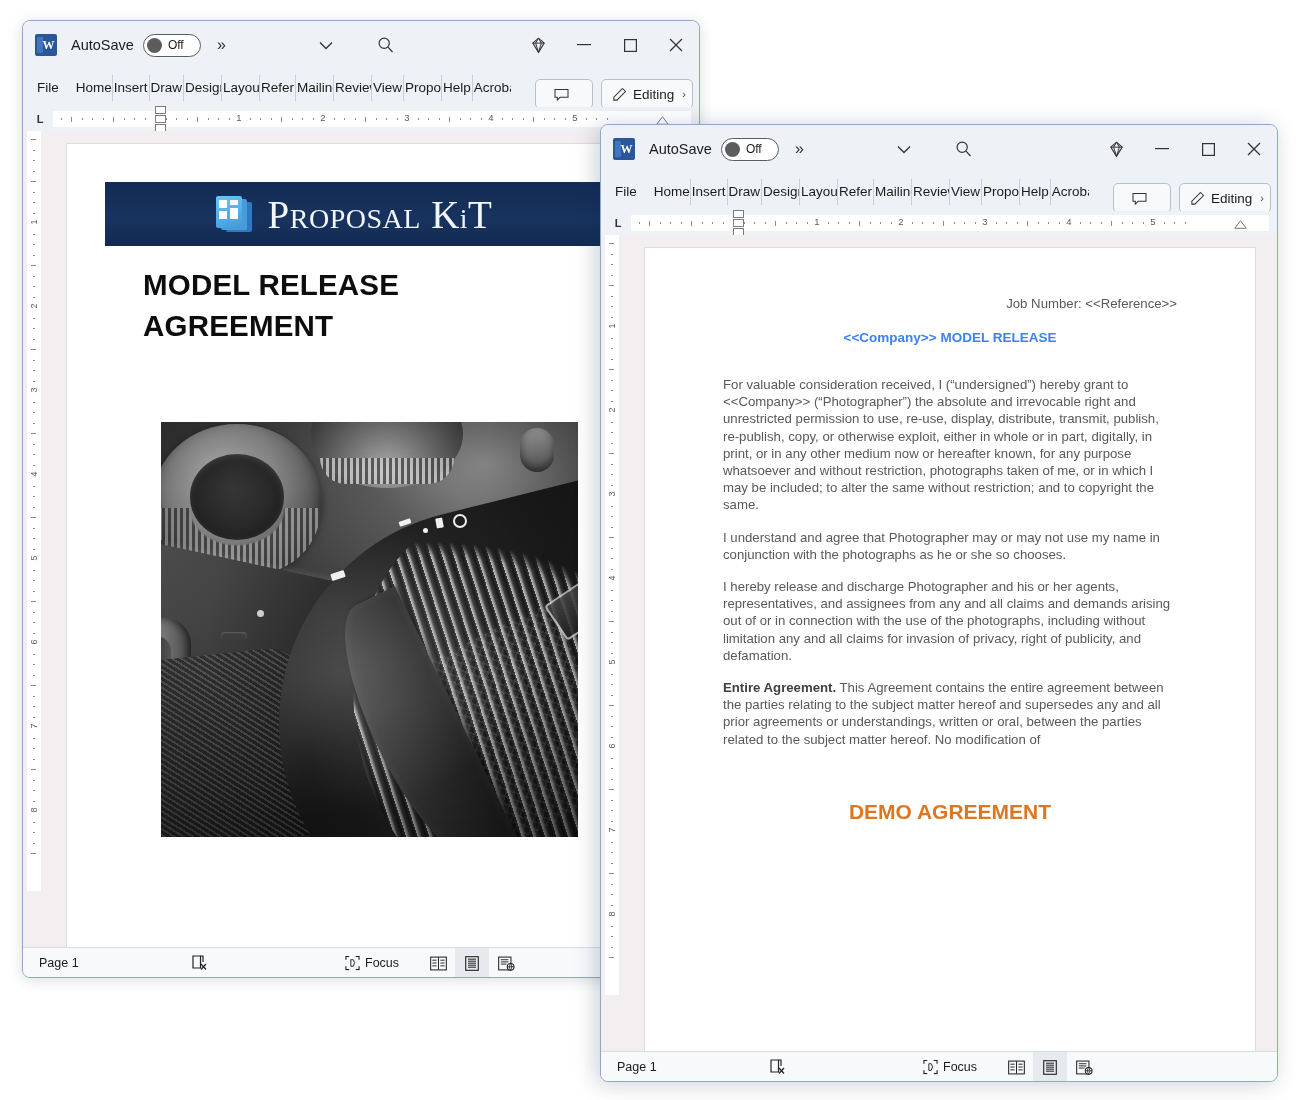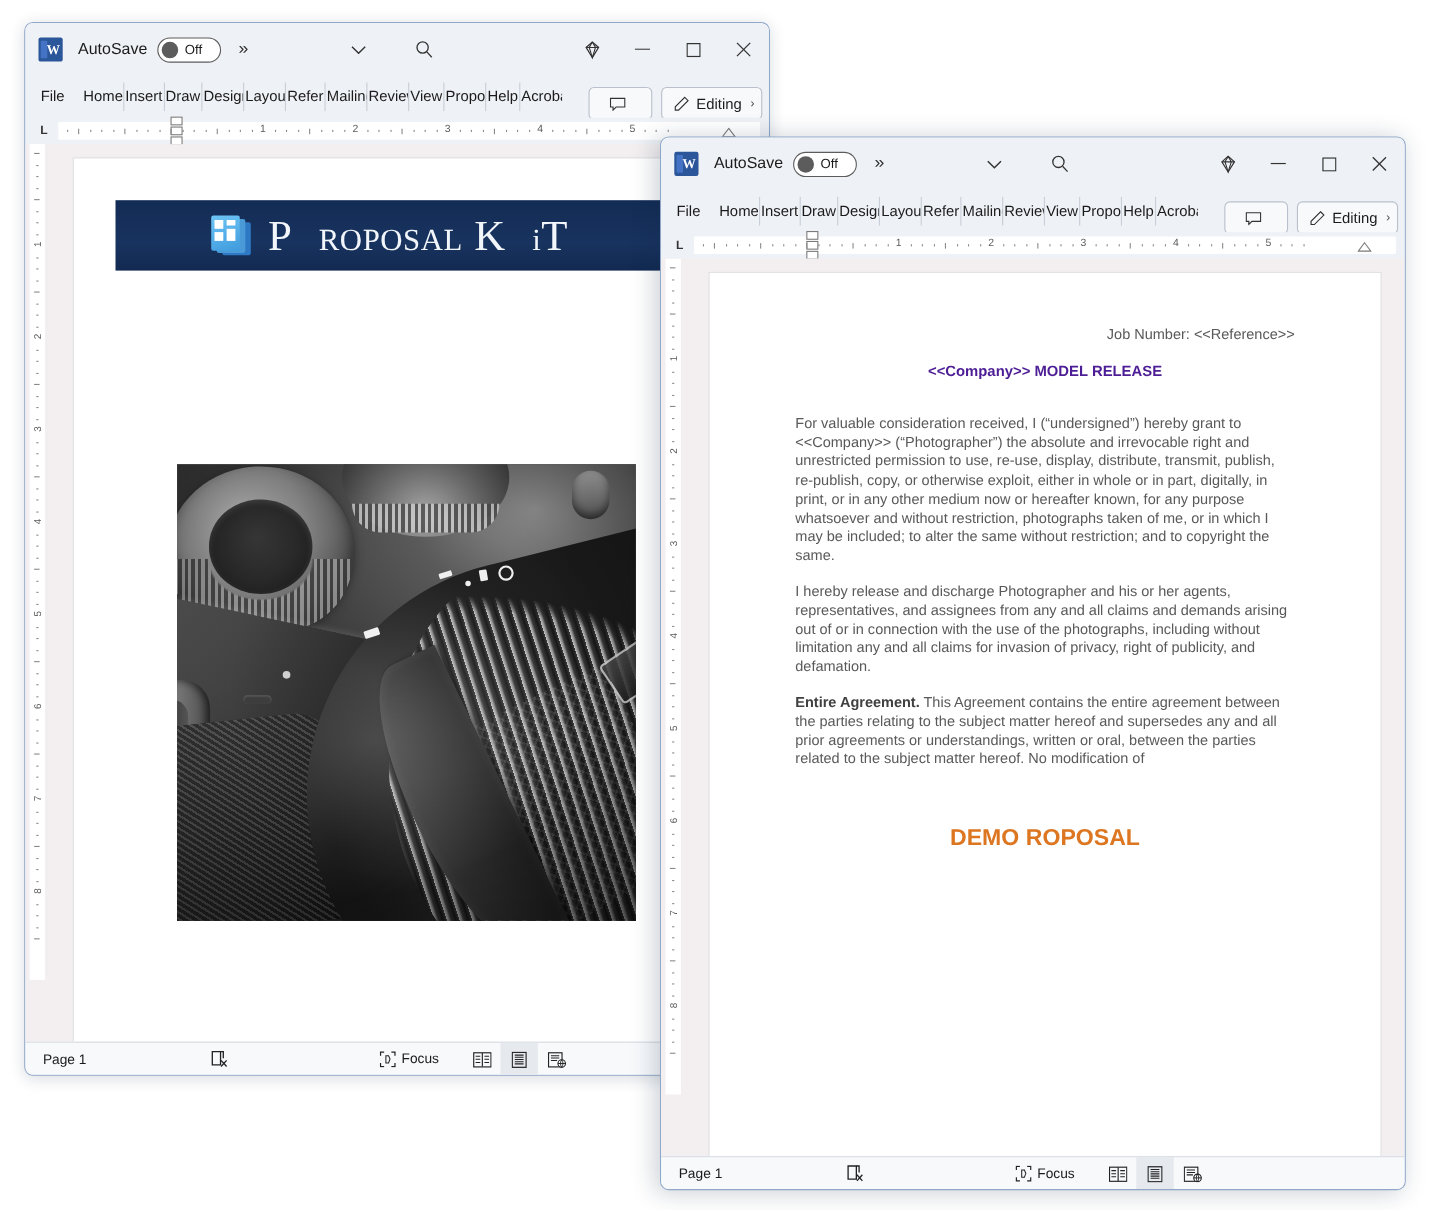--- a/index.html
+++ b/index.html
@@ -278,21 +278,21 @@
   .pk-logo .q3 { left: 5px;  top: 17px; width: 8px;  height: 8px; }
   .pk-logo .q4 { left: 16px; top: 14px; width: 8px;  height: 11px; }
   .pk-text {
     color: #f2f6fb;
     font-family: "Liberation Serif", serif;
     font-size: 39px;
     line-height: 1;
     letter-spacing: 0.5px;
     white-space: nowrap;
   }
-  .pk-text .sm { font-size: 28px; margin-left: 24px; }
+  .pk-text .sm { font-size: 28px; }
 
   .doc1-title {
     position: absolute; left: 76px; top: 120px;
     width: 400px;
     font-size: 29.5px;
     font-weight: bold;
     line-height: 41px;
     color: #0d0d0d;
     letter-spacing: 0.2px;
   }
@@ -434,21 +434,21 @@
     position: absolute; inset: 0;
     background: radial-gradient(ellipse 85% 85% at 50% 50%, transparent 45%, rgba(0,0,0,.38) 100%);
   }
   .d2-job {
     position: absolute; right: 78px; top: 48px;
     font-size: 13.2px; color: #595959; white-space: nowrap;
   }
   .d2-heading {
     position: absolute; left: 0; right: 0; top: 82px;
     text-align: center;
-    font-size: 13.5px; font-weight: bold; color: #4c1d95;
+    font-size: 13.5px; font-weight: bold; color: #3b82f6;
   }
   .d2-body { position: absolute; left: 78px; right: 78px; top: 128px; }
   .d2-p {
     font-size: 13.2px;
     line-height: 17.2px;
     color: #595959;
     margin-bottom: 15px;
     text-align: left;
   }
   .d2-p b { color: #404040; font-weight: bold; }
@@ -707,20 +707,24 @@
               <div class="sq q1"></div>
                 <div class="sq q2"></div>
               <div class="sq q3"></div>
                 <div class="sq q4"></div>
             </div>
             <div class="pk-text">
               P<span class="sm">ROPOSAL</span> K<span class="sm">i</span>T
             </div>
           </div>
 
+          <div class="doc1-title">
+            <div>MODEL RELEASE</div>
+            <div>AGREEMENT</div>
+          </div>
 
           <div class="camera-photo">
             <div class="cam">
               <div class="cam-bg"></div>
               <div class="cam-dial2"></div>
               <div class="cam-btn-r"></div>
               <div class="cam-topdial"></div>
               <div class="cam-knurl"></div>
               <div class="cam-body"></div>
               <div class="cam-eyep"></div>
@@ -1026,24 +1030,25 @@
           <div class="vtick big" style="top: 722px;"></div>
         </div>
       <div class="scroll-wrap">
         <div class="page" style="height:900px;">
 
           <div class="d2-job">Job Number: &lt;&lt;Reference&gt;&gt;</div>
           <div class="d2-heading">&lt;&lt;Company&gt;&gt; MODEL RELEASE</div>
 
           <div class="d2-body">
             <p class="d2-p">For valuable consideration received, I (“undersigned”) hereby grant to &lt;&lt;Company&gt;&gt; (“Photographer”) the absolute and irrevocable right and unrestricted permission to use, re-use, display, distribute, transmit, publish, re-publish, copy, or otherwise exploit, either in whole or in part, digitally, in print, or in any other medium now or hereafter known, for any purpose whatsoever and without restriction, photographs taken of me, or in which I may be included; to alter the same without restriction; and to copyright the same.</p>
+            <p class="d2-p">I understand and agree that Photographer may or may not use my name in conjunction with the photographs as he or she so chooses.</p>
             <p class="d2-p">I hereby release and discharge Photographer and his or her agents, representatives, and assignees from any and all claims and demands arising out of or in connection with the use of the photographs, including without limitation any and all claims for invasion of privacy, right of publicity, and defamation.</p>
             <p class="d2-p"><b>Entire Agreement.</b><span>  This Agreement contains the entire agreement between the parties relating to the subject matter hereof and supersedes any and all prior agreements or understandings, written or oral, between the parties related to the subject matter hereof.  No modification of</span></p>
 
-            <div class="d2-demo-title">DEMO ROPOSAL</div>
+            <div class="d2-demo-title">DEMO AGREEMENT</div>
           </div>
 
         </div>
       </div>
     </div>
 
     <div class="statusbar">
       <div class="sb-page">Page 1</div>
       <div class="sb-acc">
         <svg width="18" height="17" viewBox="0 0 18 17">

